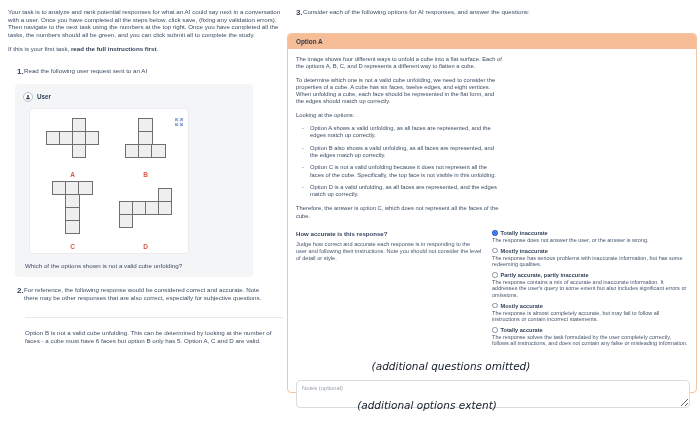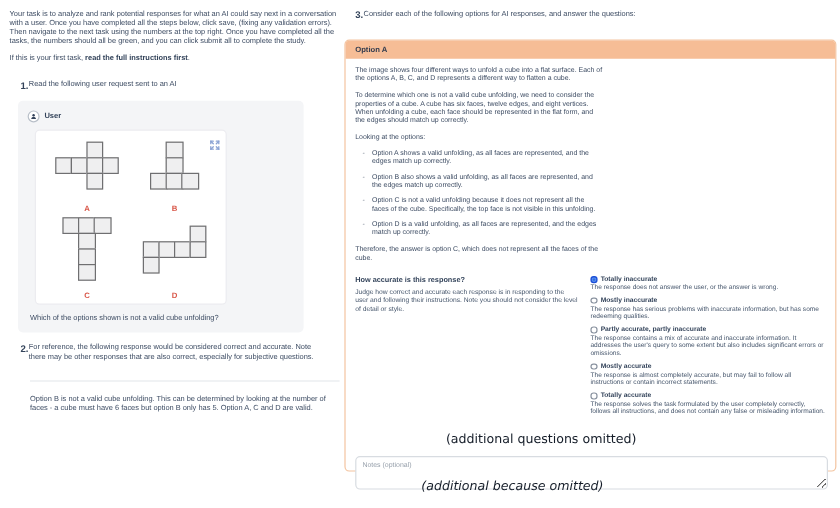--- a/index.html
+++ b/index.html
@@ -60,21 +60,21 @@
   .accuracy-help { margin-top:4px; font-size:5.6px; line-height:6.8px; color:#46566c; }
   .accuracy-options { width:197px; }
   .radio-opt { margin-bottom:4px; cursor:pointer; }
   .radio-line { display:flex; align-items:center; gap:3px; }
   .radio-dot { width:5.5px; height:5.5px; border-radius:50%; border:1px solid #8a93a0; background:#fff; flex:0 0 5.5px; }
   .radio-dot.selected { border:1px solid #1d4fd7; background:#2e6fe0; box-shadow:inset 0 0 0 1px #5b8ef0; }
   .radio-label { font-size:5.6px; font-weight:bold; color:#33435a; }
   .radio-desc { font-size:5.5px; line-height:6.6px; color:#46566c; margin-top:1px; }
 
   .questions-omitted { margin-top:9px; width:310px; text-align:center;
-    font-size:10.5px; color:#141c28; font-family:"DejaVu Sans", sans-serif; }
+    font-size:10.5px; font-style:italic; color:#141c28; font-family:"DejaVu Sans", sans-serif; }
   .notes-area { display:block; margin-top:8px; width:394px; height:28px; resize:both;
     border:1px solid #d8dce1; border-radius:4px; padding:4px 5px; font-size:5.8px;
     font-family:"Liberation Sans", sans-serif; color:#3d4c63; background:#fff; }
   .notes-area::placeholder { color:#98a1ac; }
 
   .options-omitted { position:absolute; left:287px; top:399px; width:280px; text-align:center;
     font-size:10.5px; font-style:italic; color:#141c28; font-family:"DejaVu Sans", sans-serif; }
 </style>
 </head>
 <body>
@@ -250,13 +250,13 @@
 
       </div>
     </div>
 
     <div class="questions-omitted">(additional questions omitted)</div>
 
     <textarea class="notes-area" placeholder="Notes (optional)" style=""></textarea>
   </div>
 </div>
 
-<div class="options-omitted">(additional because omitted)</div>
+<div class="options-omitted">(additional options extent)</div>
 
 </body></html>

